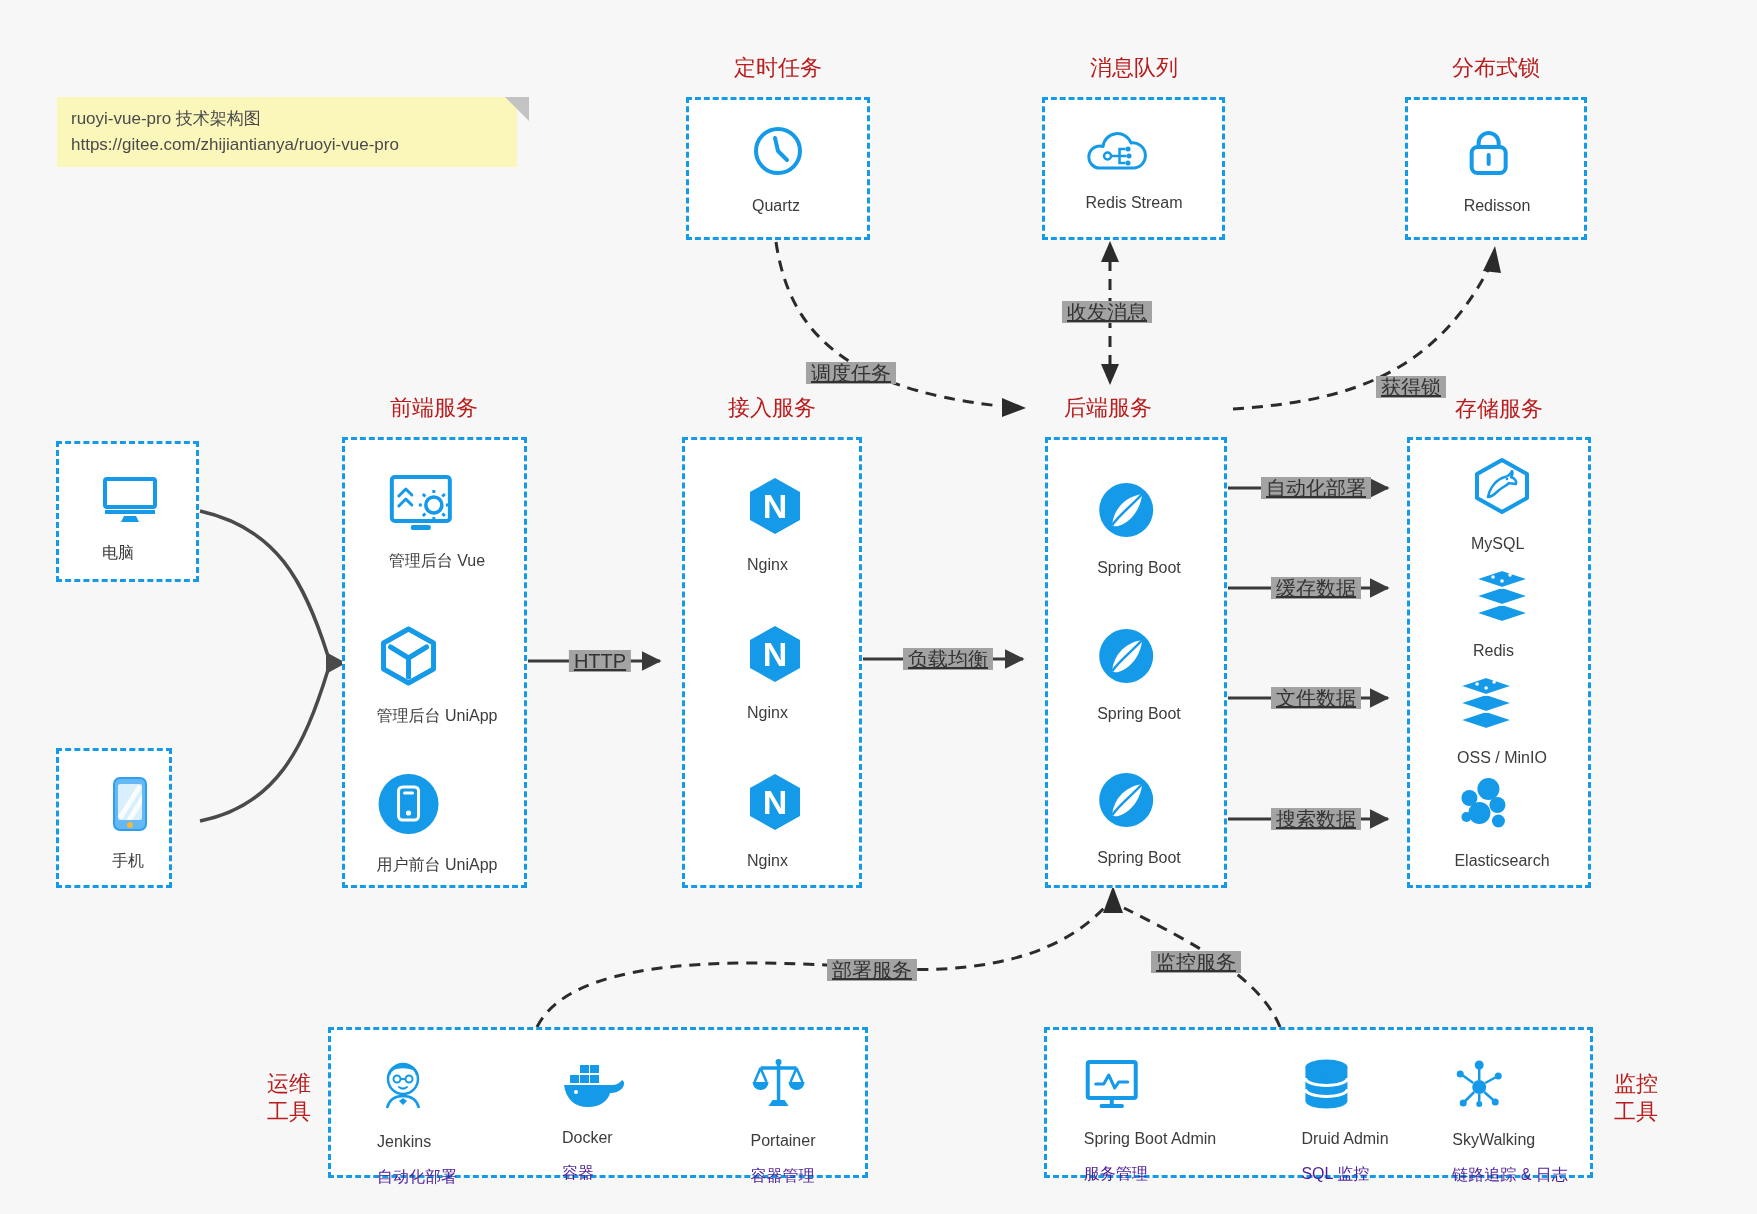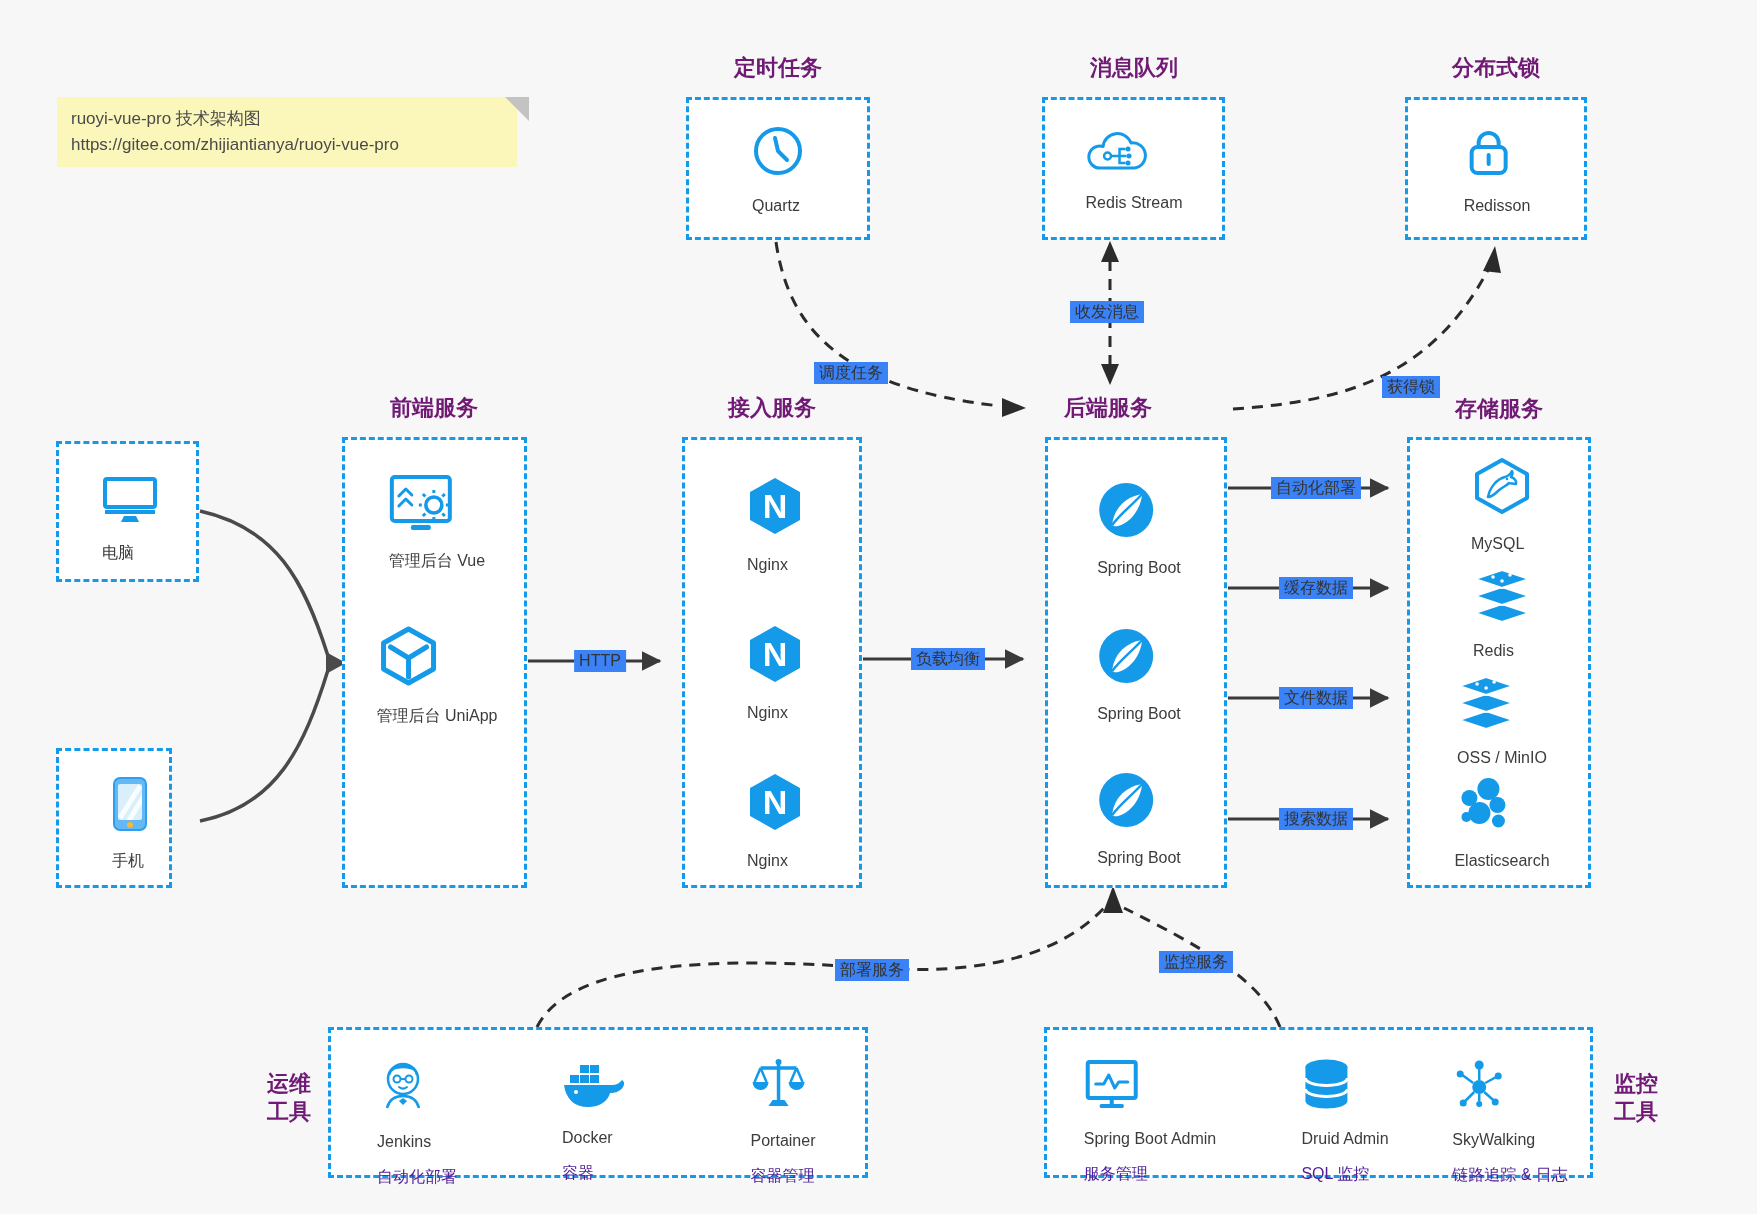--- a/index.html
+++ b/index.html
@@ -1,30 +1,30 @@
 <!DOCTYPE html>
 <html><head>
 <meta charset="utf-8">
 <style>
   html,body{margin:0;padding:0;background:#f7f7f7;}
   .canvas{position:relative;width:1757px;height:1214px;background:#f7f7f7;
     font-family:"Liberation Sans",sans-serif;overflow:hidden;}
   svg.layer{position:absolute;left:0;top:0;}
   .box{position:absolute;background:#fff;border:3px dashed #149ae8;box-sizing:border-box;}
-  .gtitle{position:absolute;color:#701a75;font-weight:bold;font-size:22px;
+  .gtitle{position:absolute;color:#b91c1c;font-weight:normal;font-size:22px;
     transform:translate(-50%,-50%);white-space:nowrap;}
   .gtitle.two{text-align:center;line-height:28px;}
   .item{position:absolute;transform:translateX(-50%);display:flex;flex-direction:column;
     align-items:flex-start;gap:12px;}
   .icon{display:block;color:#149ae8;line-height:0;}
   .nlabel{font-size:16px;color:#3c3c3c;white-space:nowrap;margin-top:6px;
     text-align:center;line-height:22px;}
   .nlabel2{font-size:16px;color:#4c1d95;white-space:nowrap;text-align:center;line-height:24px;}
-  .elabel{position:absolute;transform:translate(-50%,-50%);background:#3b82f6;
-    padding:1px 5px;font-size:16px;color:#333;white-space:nowrap;line-height:20px;}
+  .elabel{position:absolute;transform:translate(-50%,-50%);background:#a3a3a3;
+    padding:1px 5px;font-size:20px;color:#333;white-space:nowrap;line-height:20px;text-decoration:underline;}
   .note{position:absolute;background:#fbf7bb;font-size:17px;color:#4a4a4a;
     line-height:26px;padding:9px 0 9px 14px;box-sizing:border-box;}
   .note-fold{position:absolute;top:0;right:-12px;width:0;height:0;
     border-top:24px solid #c3c3c3;border-left:24px solid transparent;}
 </style>
 </head>
 <body>
 
 <div class="canvas">
 
@@ -171,20 +171,31 @@
       <div class="nlabel">管理后台 Vue</div>
     </div>
     <div class="item" style="left:92px;top:185px">
       <span class="icon">
         <svg width="64" height="62" viewBox="0 0 64 62">
             <path d="M32 4 L57 18 V44 L32 58 L7 44 V18 Z" fill="none" stroke="currentColor" stroke-width="5" stroke-linejoin="round"></path>
             <path d="M32 33 V52 M32 33 L14 22 M32 33 L50 22" fill="none" stroke="currentColor" stroke-width="5" stroke-linecap="round"></path>
           </svg>
       </span>
       <div class="nlabel">管理后台 UniApp</div>
+    </div>
+    <div class="item" style="left:92px;top:332px">
+      <span class="icon">
+        <svg width="64" height="64" viewBox="0 0 64 64">
+            <circle cx="32" cy="32" r="30" fill="currentColor"></circle>
+            <rect x="22" y="15" width="20" height="33" rx="4" fill="none" stroke="#fff" stroke-width="3"></rect>
+            <path d="M28 21 h8" stroke="#fff" stroke-width="3" stroke-linecap="round"></path>
+            <circle cx="32" cy="41" r="2.6" fill="#fff"></circle>
+          </svg>
+      </span>
+      <div class="nlabel">用户前台 UniApp</div>
     </div>
   </div>
 
   <div class="box" style="left:682px;top:437px;width:180px;height:451px;">
     <div class="item" style="left:90px;top:36px">
       <span class="icon">
         <svg width="56" height="60" viewBox="0 0 56 60">
             <path d="M28 2 L53 16 V44 L28 58 L3 44 V16 Z" fill="currentColor"></path>
             <text x="28" y="42" text-anchor="middle" font-size="34" font-weight="bold" fill="#fff" font-family="Liberation Sans, sans-serif">N</text>
           </svg>

